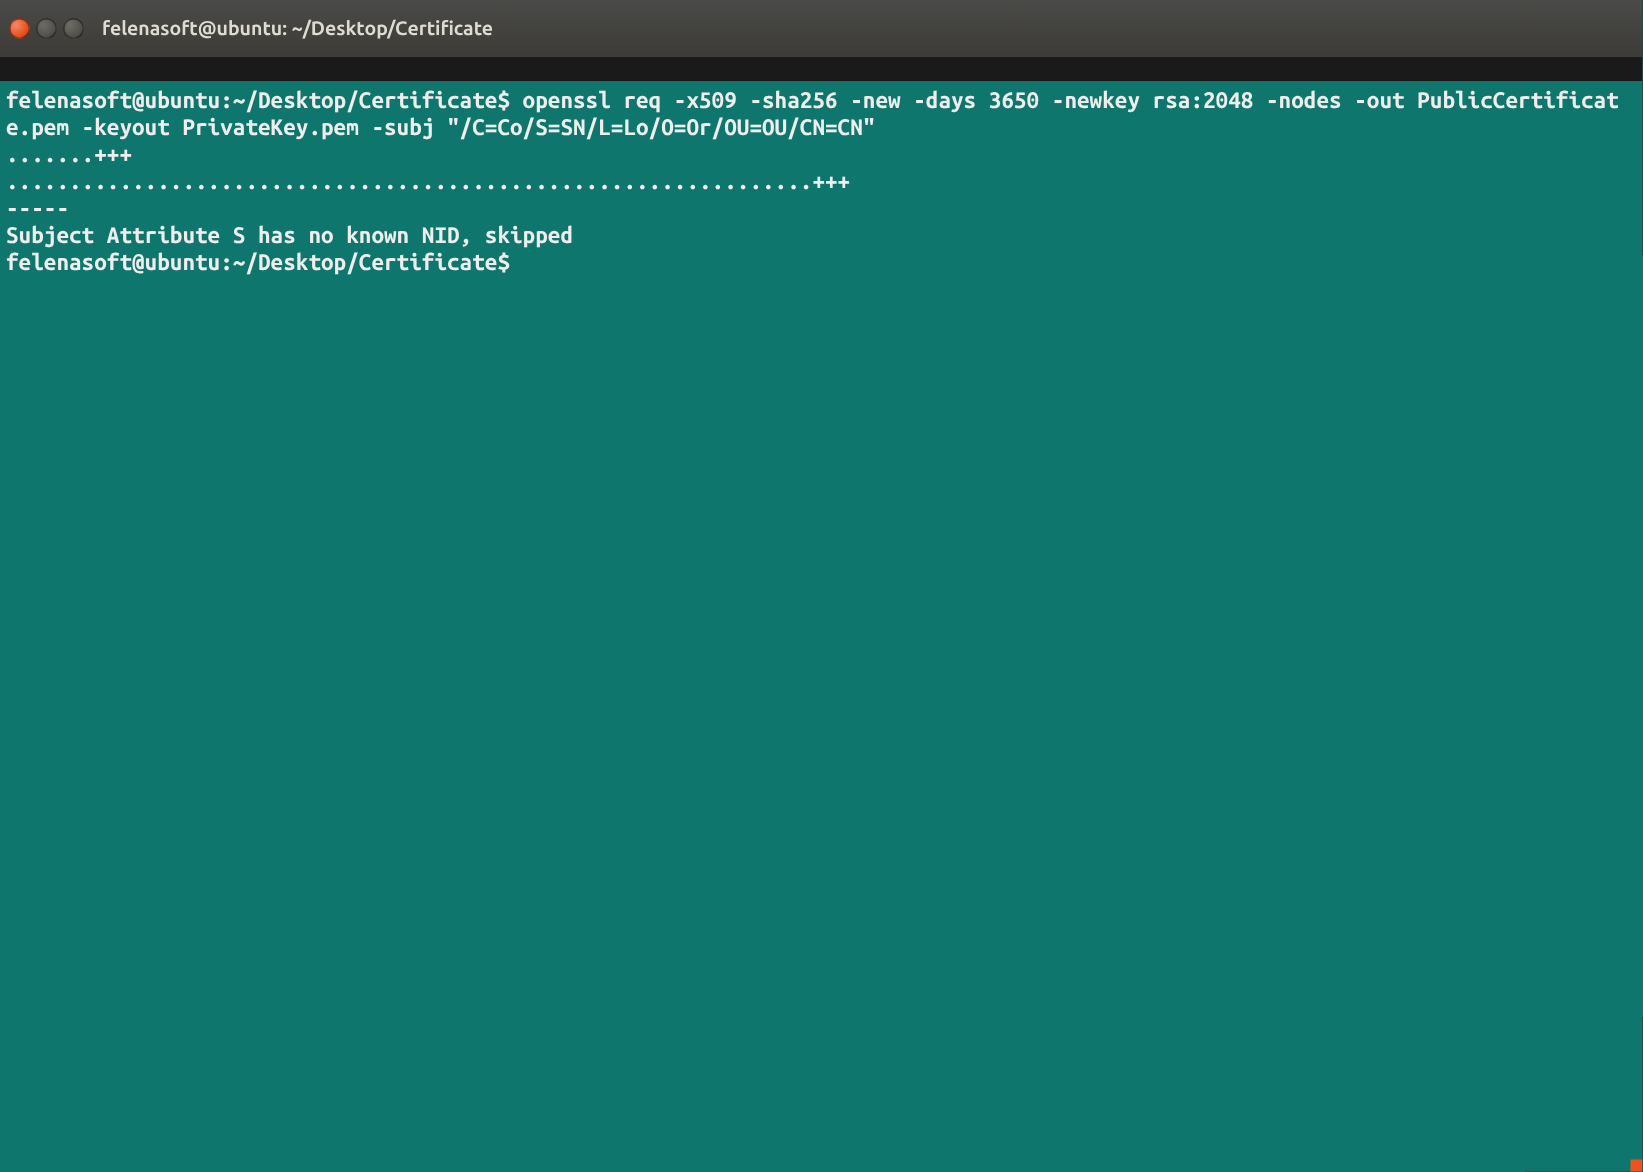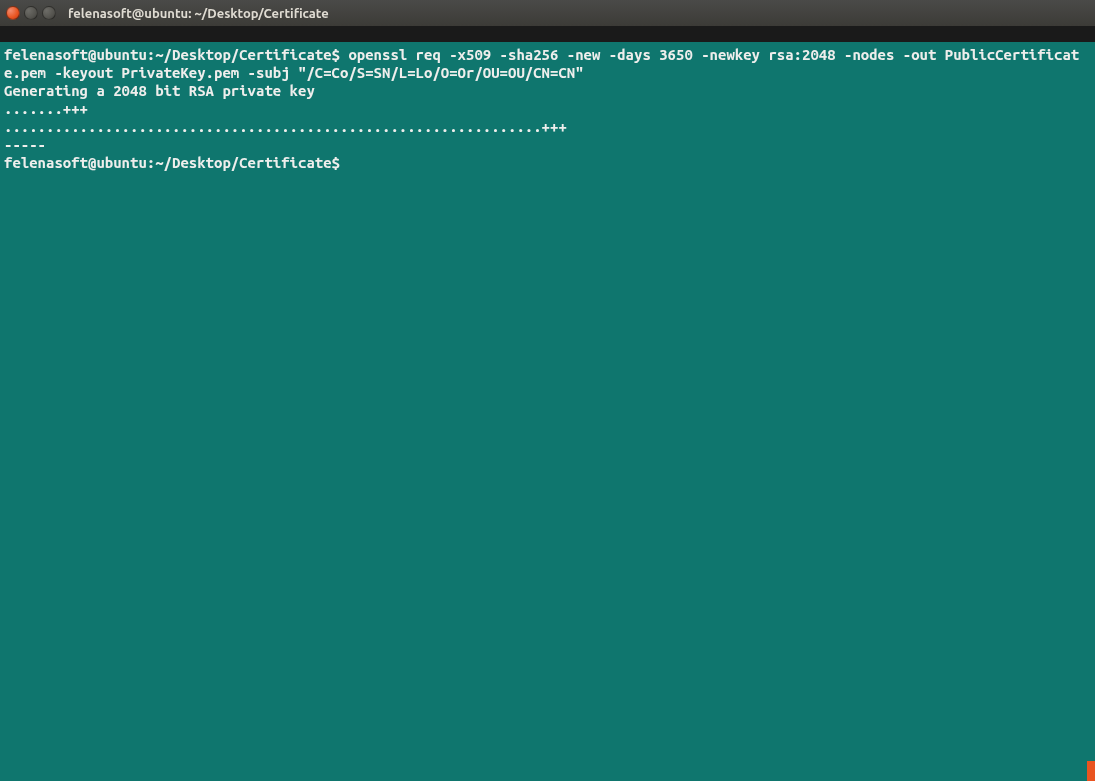--- a/index.html
+++ b/index.html
@@ -8,21 +8,21 @@
       box-sizing: border-box;
     }
     body {
       width: 1095px;
       height: 781px;
       background: #1a1a1a;
       font-family: "Ubuntu Mono", "DejaVu Sans Mono", monospace;
       overflow: hidden;
     }
     .titlebar {
-      height: 26px;
+      height: 38px;
       background: linear-gradient(to bottom, #4a4a48 0%, #3c3b37 100%);
       display: flex;
       align-items: center;
       padding-left: 6px;
       gap: 4px;
     }
     .window-button {
       width: 14px;
       height: 14px;
       border-radius: 50%;
@@ -83,20 +83,20 @@
 <div class="titlebar">
   <span class="window-button btn-close"></span>
   <span class="window-button btn-min"></span>
   <span class="window-button btn-max"></span>
   <span class="titlebar-title">felenasoft@ubuntu: ~/Desktop/Certificate</span>
 </div>
 
 <div class="terminal-body">
   <div class="terminal-content">
     <div class="terminal-line"><span class="prompt">felenasoft@ubuntu:~/Desktop/Certificate$ </span><span>openssl req -x509 -sha256 -new -days 3650 -newkey rsa:2048 -nodes -out PublicCertificate.pem -keyout PrivateKey.pem -subj "/C=Co/S=SN/L=Lo/O=Or/OU=OU/CN=CN"</span></div>
-    <div class="terminal-line">Generating a 2048 bit RSA private key</div>
     <div class="terminal-line">.......+++</div>
     <div class="terminal-line">................................................................+++</div>
     <div class="terminal-line">-----</div>
+    <div class="terminal-line">Subject Attribute S has no known NID, skipped</div>
     <div class="terminal-line"><span class="prompt">felenasoft@ubuntu:~/Desktop/Certificate$ </span></div>
   </div>
   <div class="scrollbar-indicator"></div>
 </div>
 
 </body></html>

